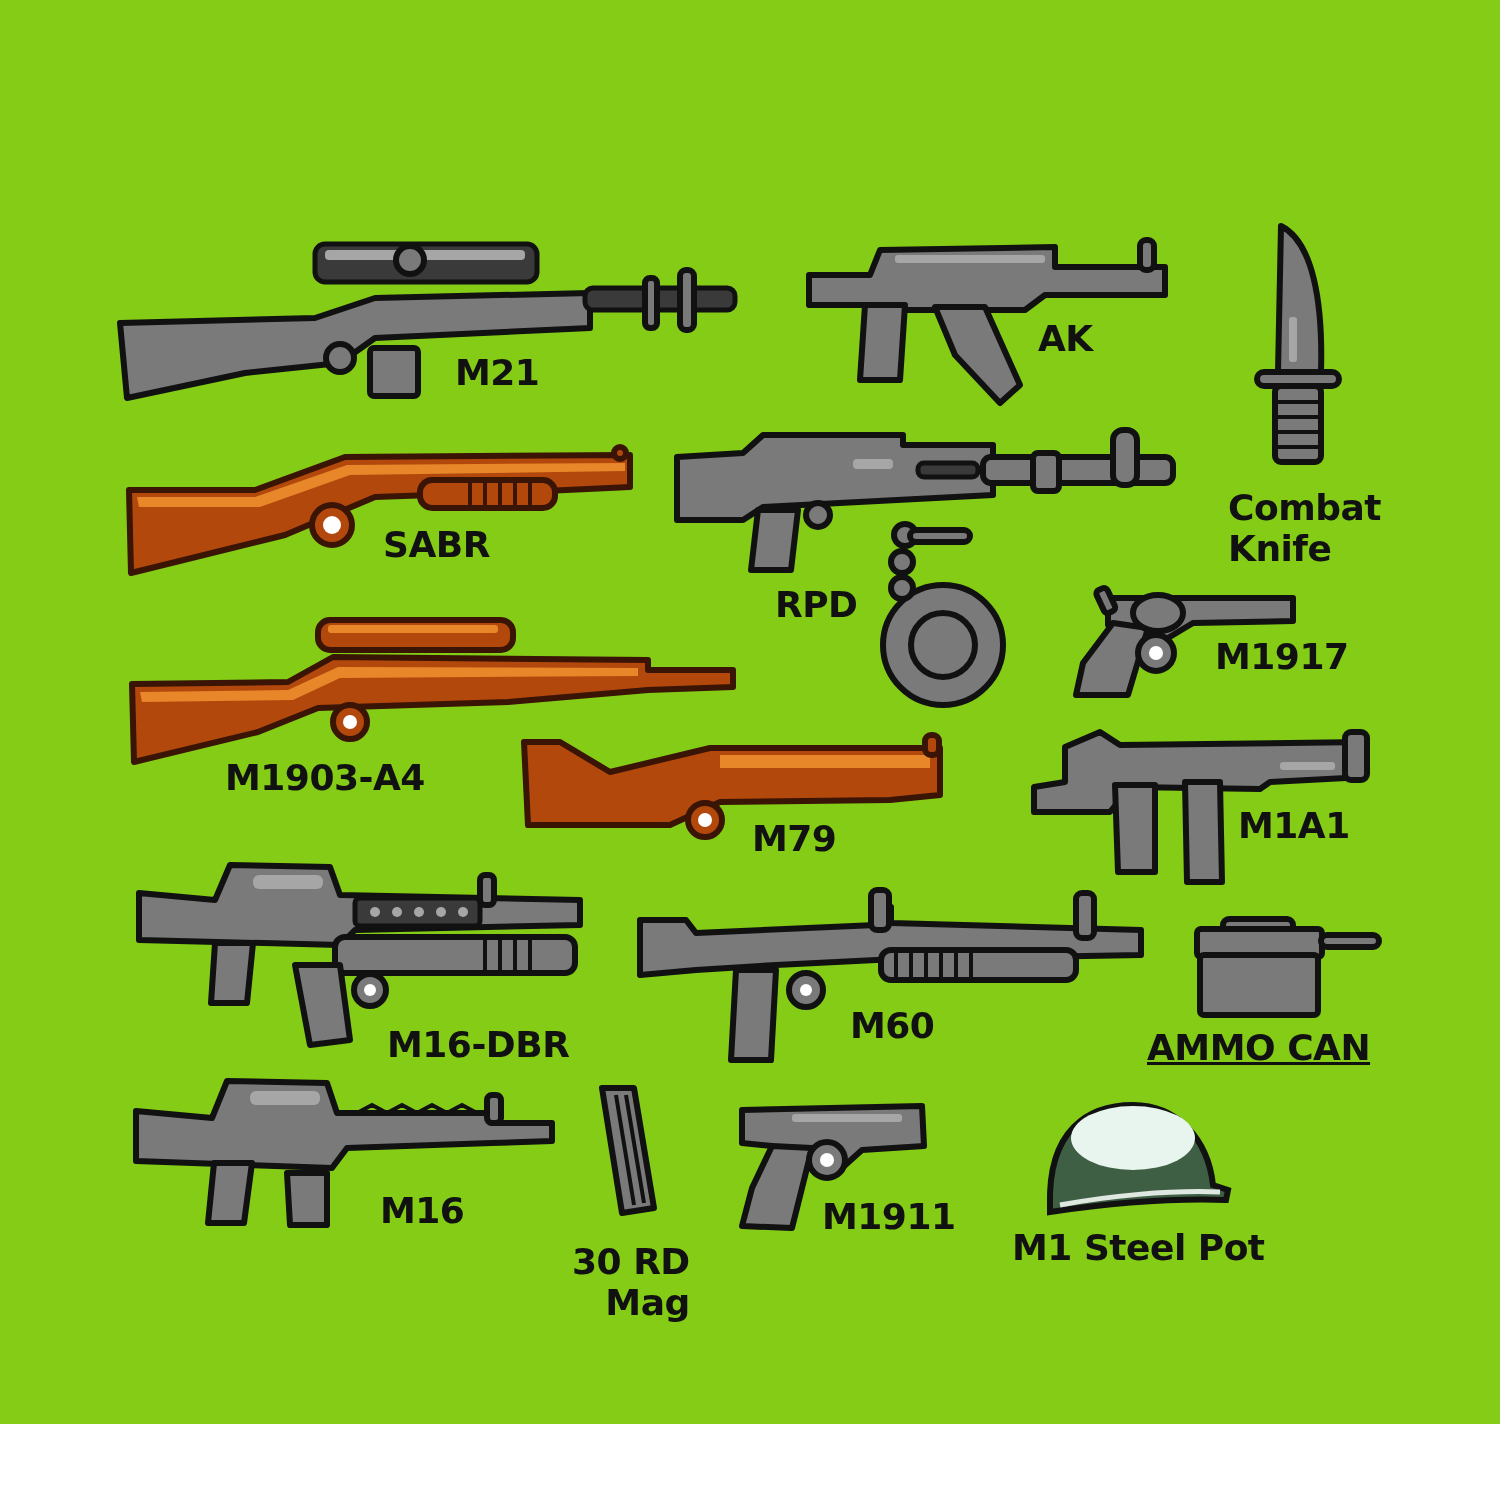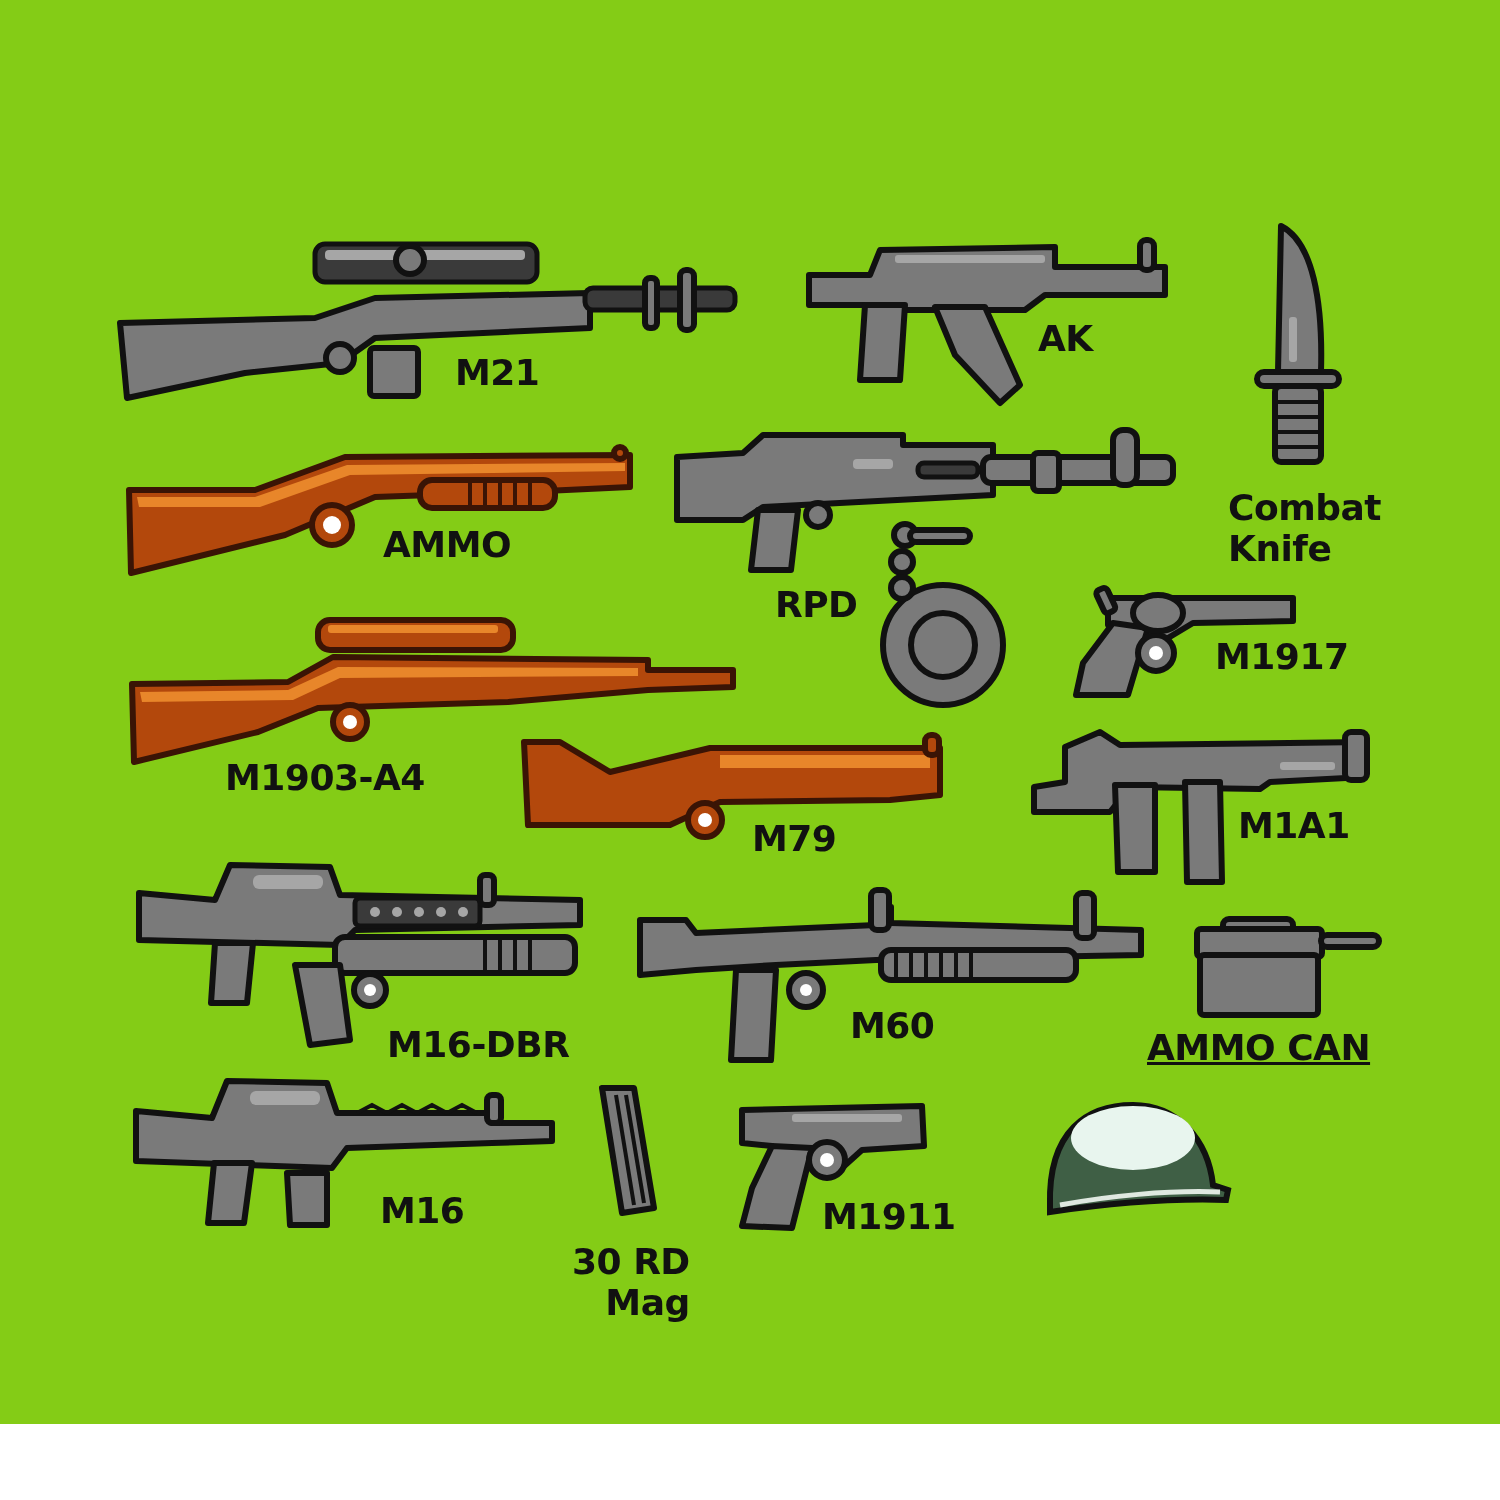--- a/index.html
+++ b/index.html
@@ -72,21 +72,21 @@
       <line x1="345" y1="36" x2="345" y2="62" stroke="#3a1405" stroke-width="4"></line>
       <line x1="360" y1="36" x2="360" y2="62" stroke="#3a1405" stroke-width="4"></line>
       <line x1="375" y1="36" x2="375" y2="62" stroke="#3a1405" stroke-width="4"></line>
       <line x1="390" y1="36" x2="390" y2="62" stroke="#3a1405" stroke-width="4"></line>
       <line x1="405" y1="36" x2="405" y2="62" stroke="#3a1405" stroke-width="4"></line>
       <circle class="gun-brown" cx="207" cy="80" r="20"></circle>
       <circle cx="207" cy="80" r="9" fill="#ffffff"></circle>
       <circle class="gun-brown" cx="495" cy="8" r="6"></circle>
     </svg>
   </div>
-  <div class="label" style="left:383px;top:524px;">AMMO</div>
+  <div class="label" style="left:383px;top:524px;">SABR</div>
 
   <div class="item" style="left:673px;top:425px;width:505px;height:150px;">
     <svg width="505" height="150">
       <path class="gun-gray" d="M4 32 L70 28 L90 10 L230 10 L230 20 L320 20 L320 70 L90 82 L70 95 L4 95 Z"></path>
       <rect class="gun-gray" x="310" y="32" width="190" height="26" rx="8"></rect>
       <rect class="gun-gray" x="440" y="5" width="24" height="55" rx="10"></rect>
       <rect class="gun-gray" x="360" y="28" width="26" height="38" rx="5"></rect>
       <rect class="gun-dark" x="245" y="38" width="60" height="14" rx="6"></rect>
       <rect class="gun-gray-hi" x="180" y="34" width="40" height="10" rx="4"></rect>
       <path class="gun-gray" d="M85 85 L125 85 L118 145 L78 145 Z"></path>
@@ -239,14 +239,15 @@
   </div>
   <div class="label" style="left:822px;top:1196px;">M1911</div>
 
   <div class="item" style="left:1038px;top:1100px;width:200px;height:120px;">
     <svg width="200" height="120">
       <path class="helmet" d="M12 105 C10 30 50 5 95 5 C140 5 170 40 175 85 L190 90 L188 100 C130 98 60 105 12 112 Z"></path>
       <ellipse class="helmet-hi" cx="95" cy="38" rx="62" ry="32"></ellipse>
       <path d="M22 105 C70 96 130 90 182 92" fill="none" stroke="#dfe8e0" stroke-width="5"></path>
     </svg>
   </div>
+  <div class="label" style="left:1012px;top:1227px;">M1 Steel Pot</div>
 
 </div>
 
 </body></html>

